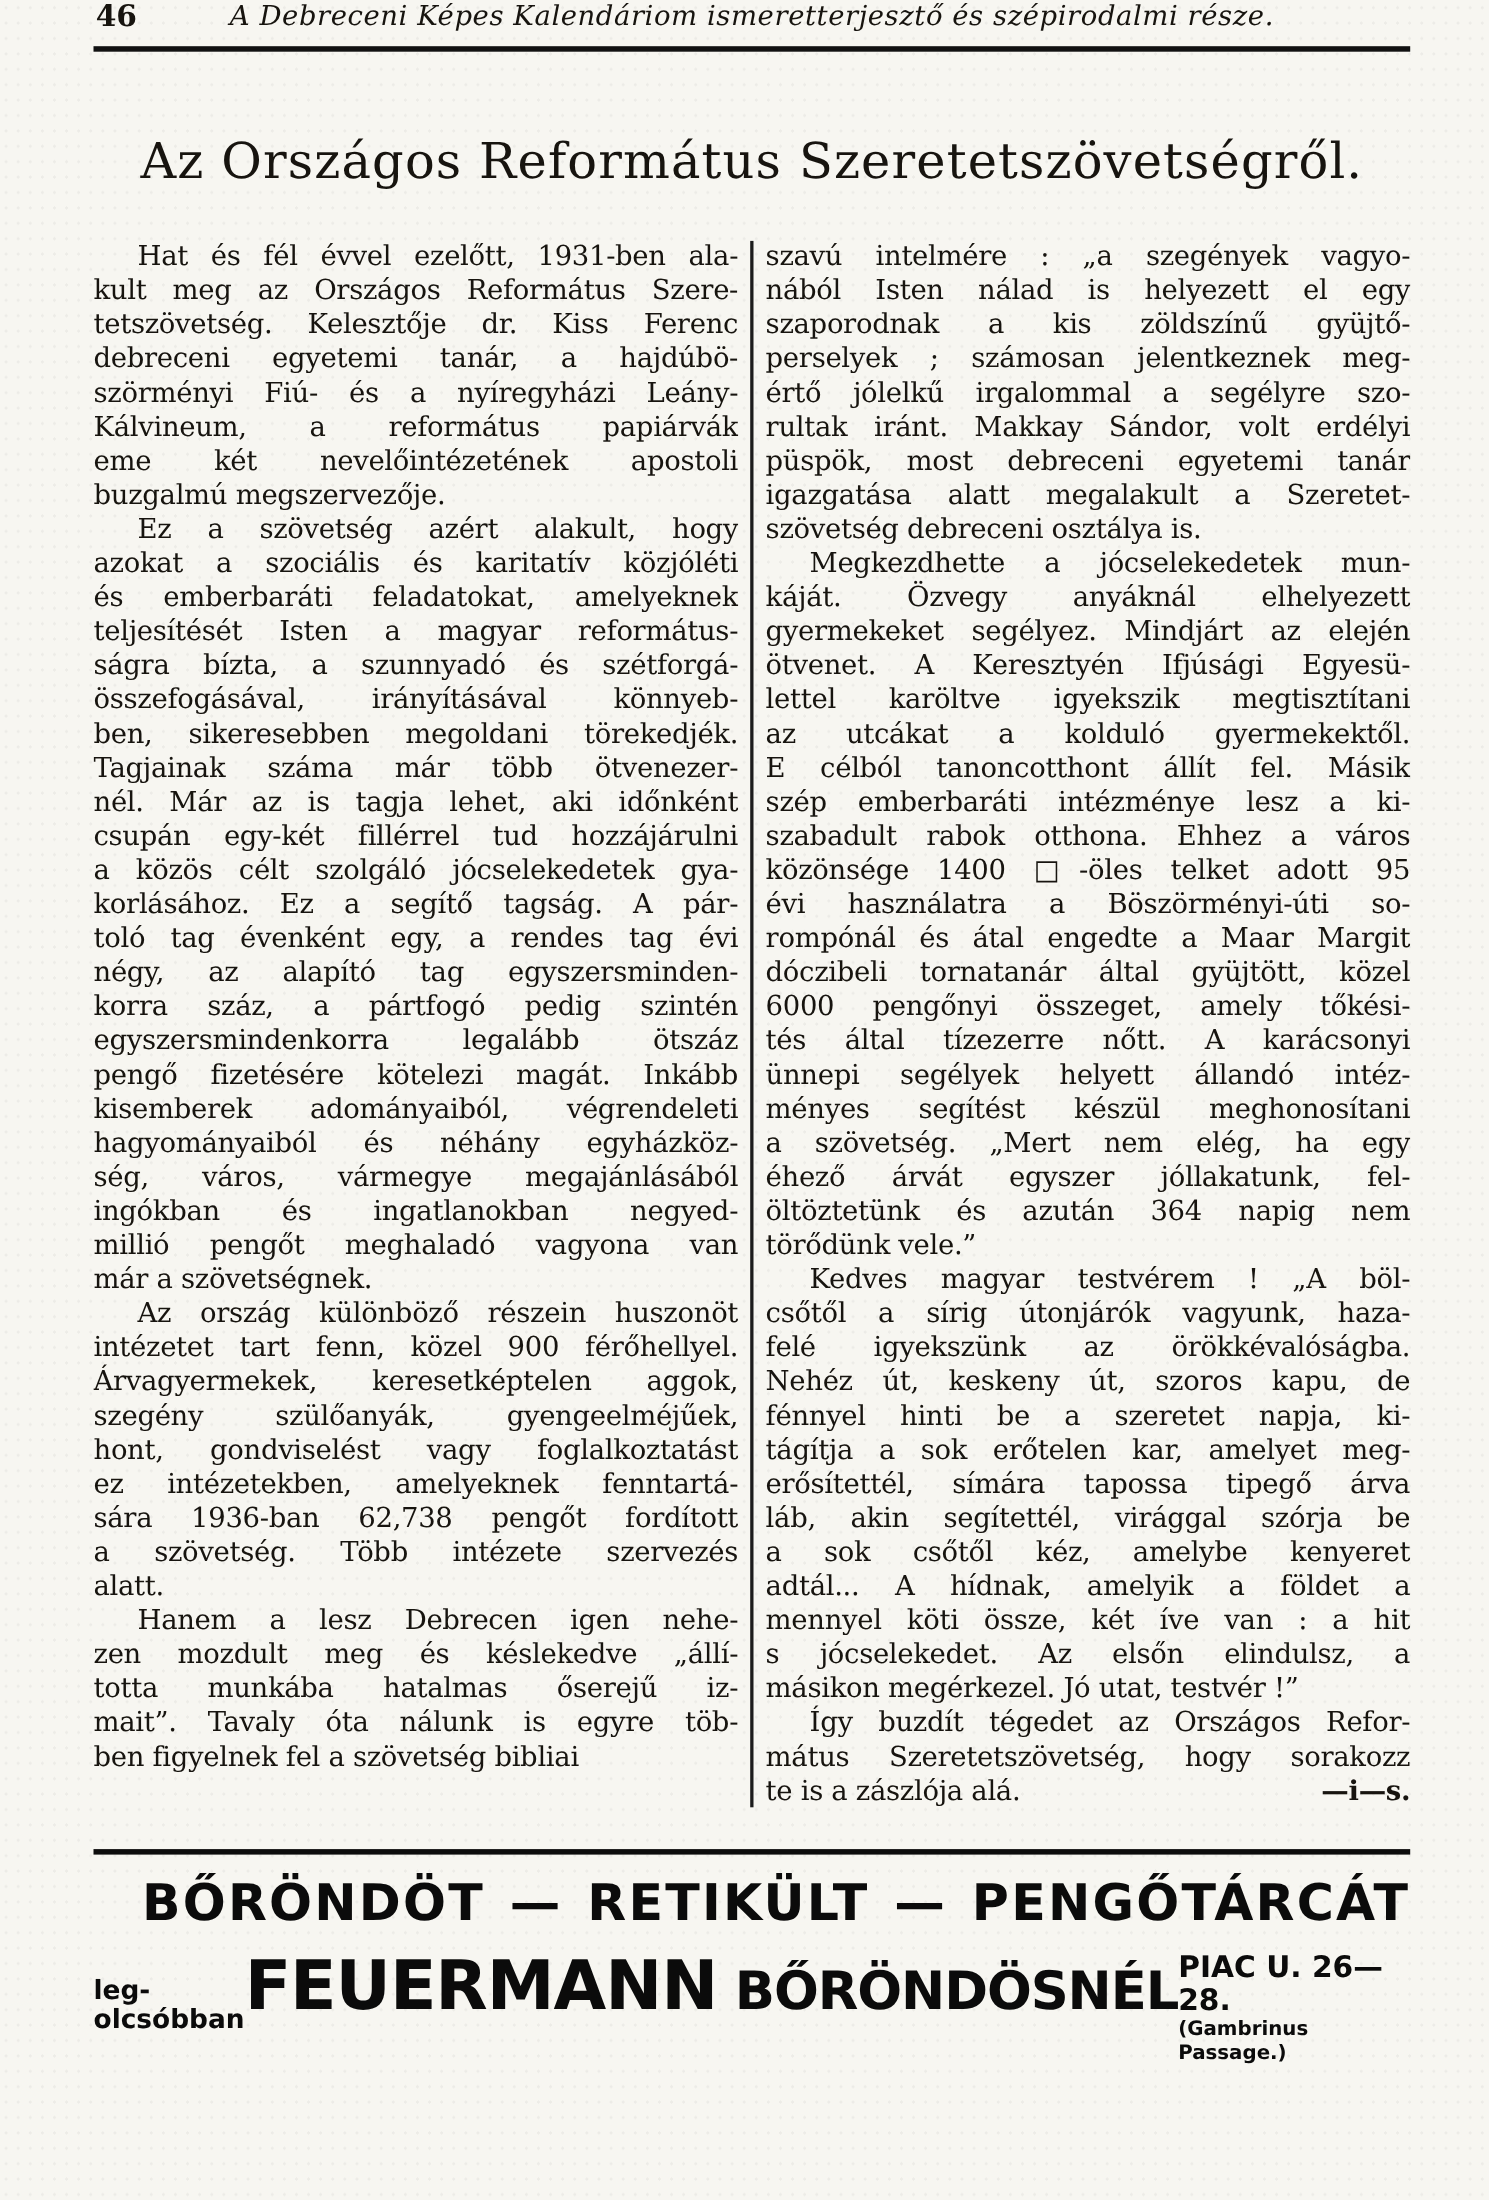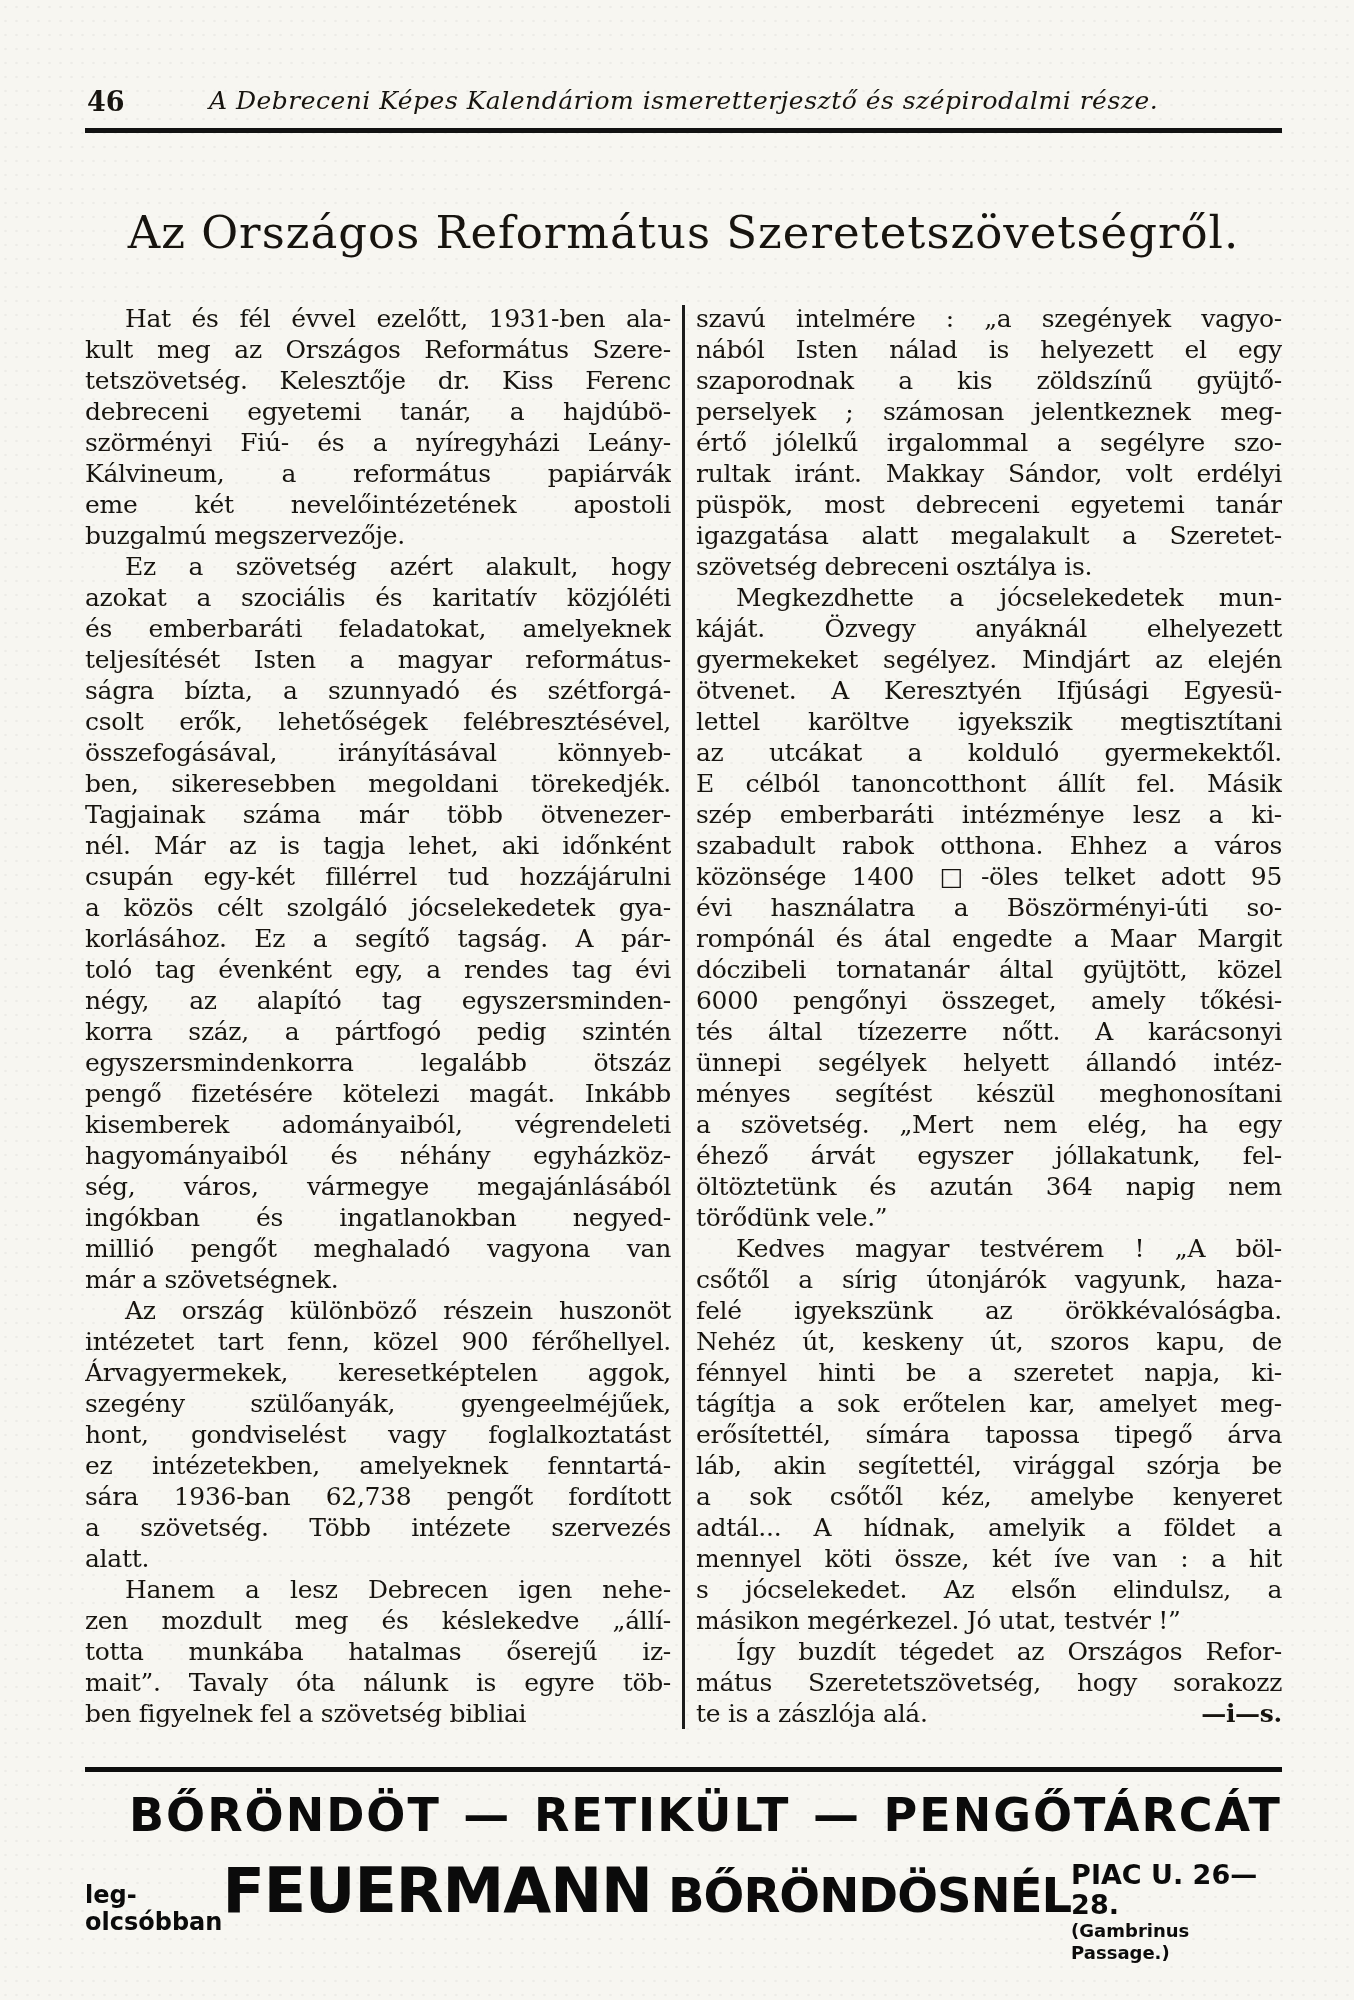--- a/index.html
+++ b/index.html
@@ -6,21 +6,21 @@
   body{
     width:1354px;height:2000px;
     background:#f7f6f1;
     background-image:radial-gradient(rgba(0,0,0,0.045) 1px, transparent 1.2px);
     background-size:11px 14px;
     font-family:"DejaVu Serif", serif;
     color:#17140f;
     overflow:hidden;
   }
   .page{padding:0 72px 0 85px;}
-  .header{position:relative;margin-top:86px;height:32px;}
+  .header{position:relative;height:32px;}
   .pagenum{position:absolute;left:2px;top:0;font-size:27px;font-weight:bold;}
   .running{display:block;text-align:center;font-style:italic;font-size:25px;letter-spacing:0.5px;}
   .rule{border-top:5px solid #121212;margin-top:10px;}
   .title{margin:74px 0 0 0;font-weight:400;font-size:45px;line-height:52px;text-align:center;letter-spacing:1px;}
   .cols{display:flex;margin-top:44px;}
   .col{width:586px;}
   .divider{width:3px;background:#1c1c1c;margin:2px 11px 0 11px;}
   .line{
     height:31px;line-height:31px;overflow:hidden;
     font-size:25px;letter-spacing:-0.3px;
@@ -70,21 +70,20 @@
         <div class="line">debreceni egyetemi tanár, a hajdúbö-</div>
         <div class="line">szörményi Fiú- és a nyíregyházi Leány-</div>
         <div class="line">Kálvineum, a református papiárvák</div>
         <div class="line">eme két nevelőintézetének apostoli</div>
         <div class="line last">buzgalmú megszervezője.</div>
         <div class="line indent">Ez a szövetség azért alakult, hogy</div>
         <div class="line">azokat a szociális és karitatív közjóléti</div>
         <div class="line">és emberbaráti feladatokat, amelyeknek</div>
         <div class="line">teljesítését Isten a magyar református-</div>
         <div class="line">ságra bízta, a szunnyadó és szétforgá-</div>
-        <div class="line">csolt erők, lehetőségek felébresztésével,</div>
         <div class="line">összefogásával, irányításával könnyeb-</div>
         <div class="line">ben, sikeresebben megoldani törekedjék.</div>
         <div class="line">Tagjainak száma már több ötvenezer-</div>
         <div class="line">nél. Már az is tagja lehet, aki időnként</div>
         <div class="line">csupán egy-két fillérrel tud hozzájárulni</div>
         <div class="line">a közös célt szolgáló jócselekedetek gya-</div>
         <div class="line">korlásához. Ez a segítő tagság. A pár-</div>
         <div class="line">toló tag évenként egy, a rendes tag évi</div>
         <div class="line">négy, az alapító tag egyszersminden-</div>
         <div class="line">korra száz, a pártfogó pedig szintén</div>

